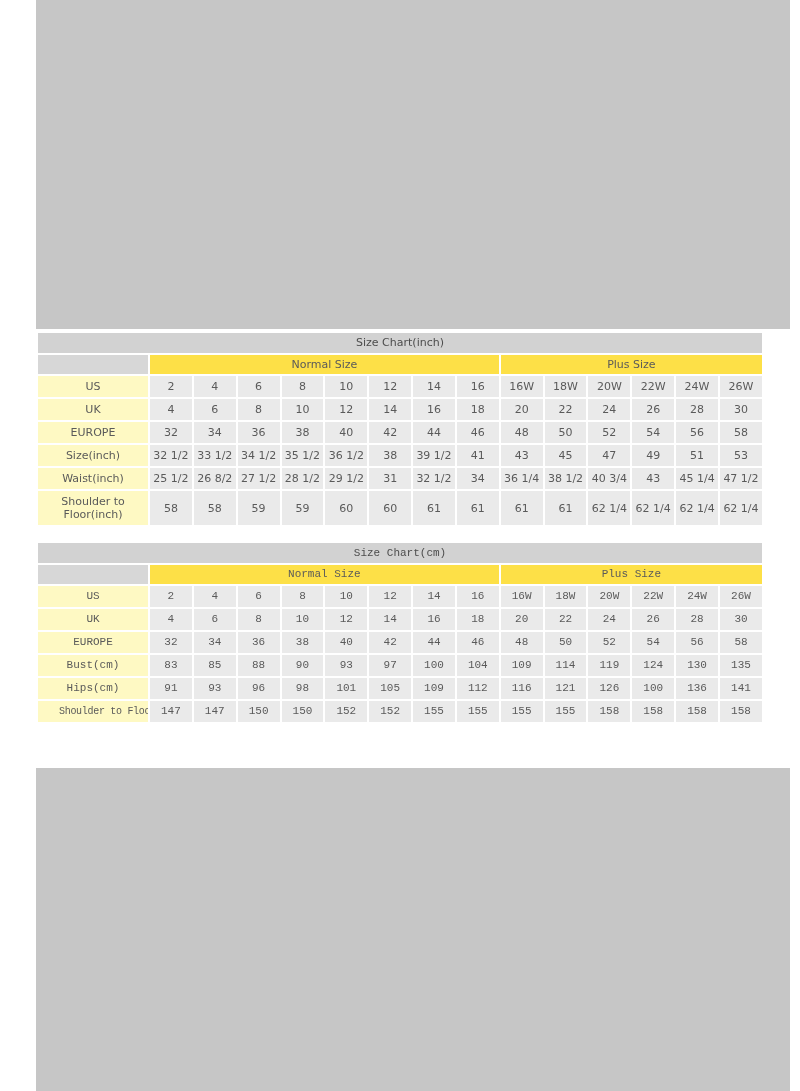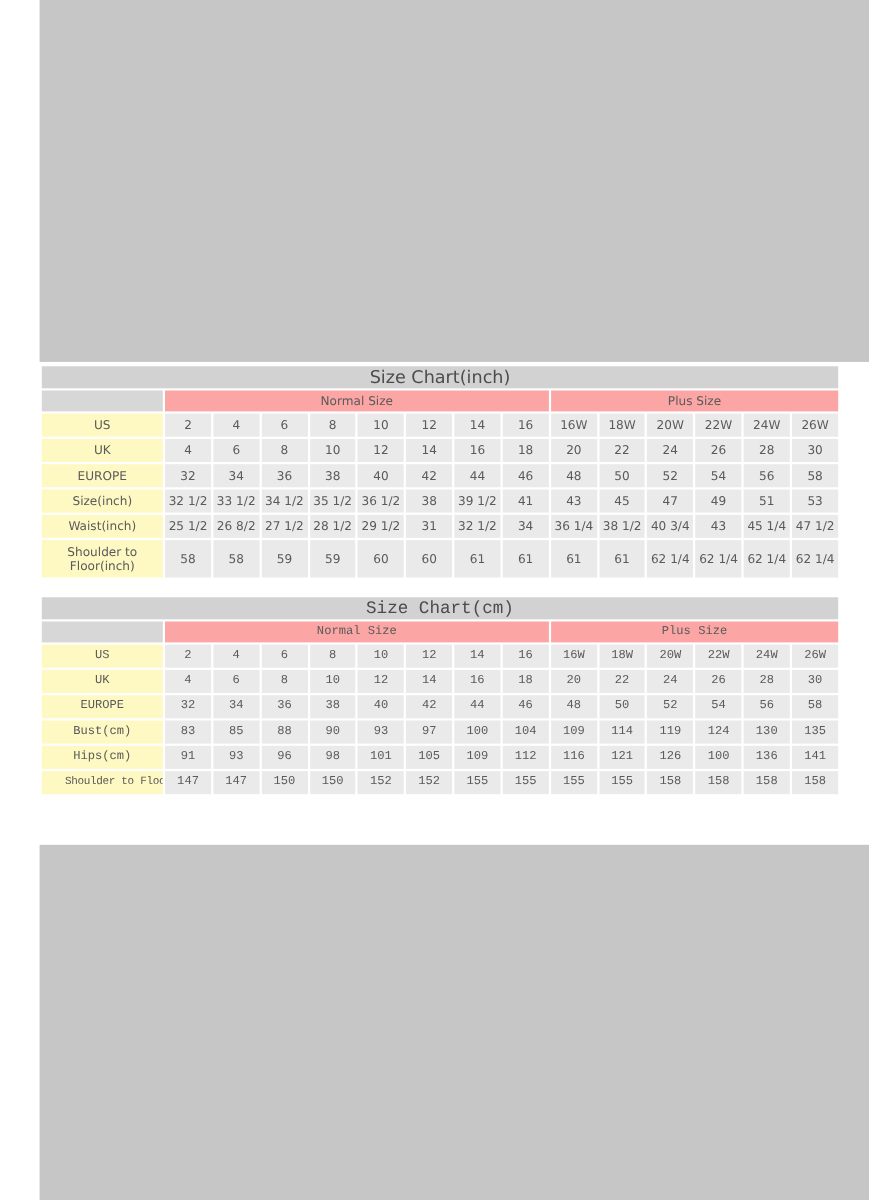--- a/index.html
+++ b/index.html
@@ -21,24 +21,24 @@
     border-collapse:separate;border-spacing:2px;
     table-layout:fixed;width:728px;background:#ffffff;
   }
   table.size-chart + table.size-chart{margin-top:14px;font-family:Liberation Mono, monospace;}
   td{
     font-size:11px;line-height:13px;color:#5a5a5a;
     text-align:center;vertical-align:middle;padding:4px 1px;
     overflow:hidden;
   }
   td.title-cell{
-    background:#d2d2d2;color:#4c4c4c;font-size:16px;line-height:14px;padding:3px 0;
+    background:#d2d2d2;color:#4c4c4c;font-size:11px;line-height:14px;padding:3px 0;
   }
   td.band-cell{
-    background:#fca5a5;padding:3px 0;
+    background:#fde047;padding:3px 0;
   }
   td.corner-cell{background:#d7d7d7;}
   td.label-cell{background:#fef9c3;}
   td.label-cell.nowrap{white-space:nowrap;font-size:10px;letter-spacing:-0.3px;padding-left:21px;}
   td.data-cell{background:#eaeaea;white-space:nowrap;}
   col.label-col{width:110px;}
 </style>
 </head>
 <body>
 

